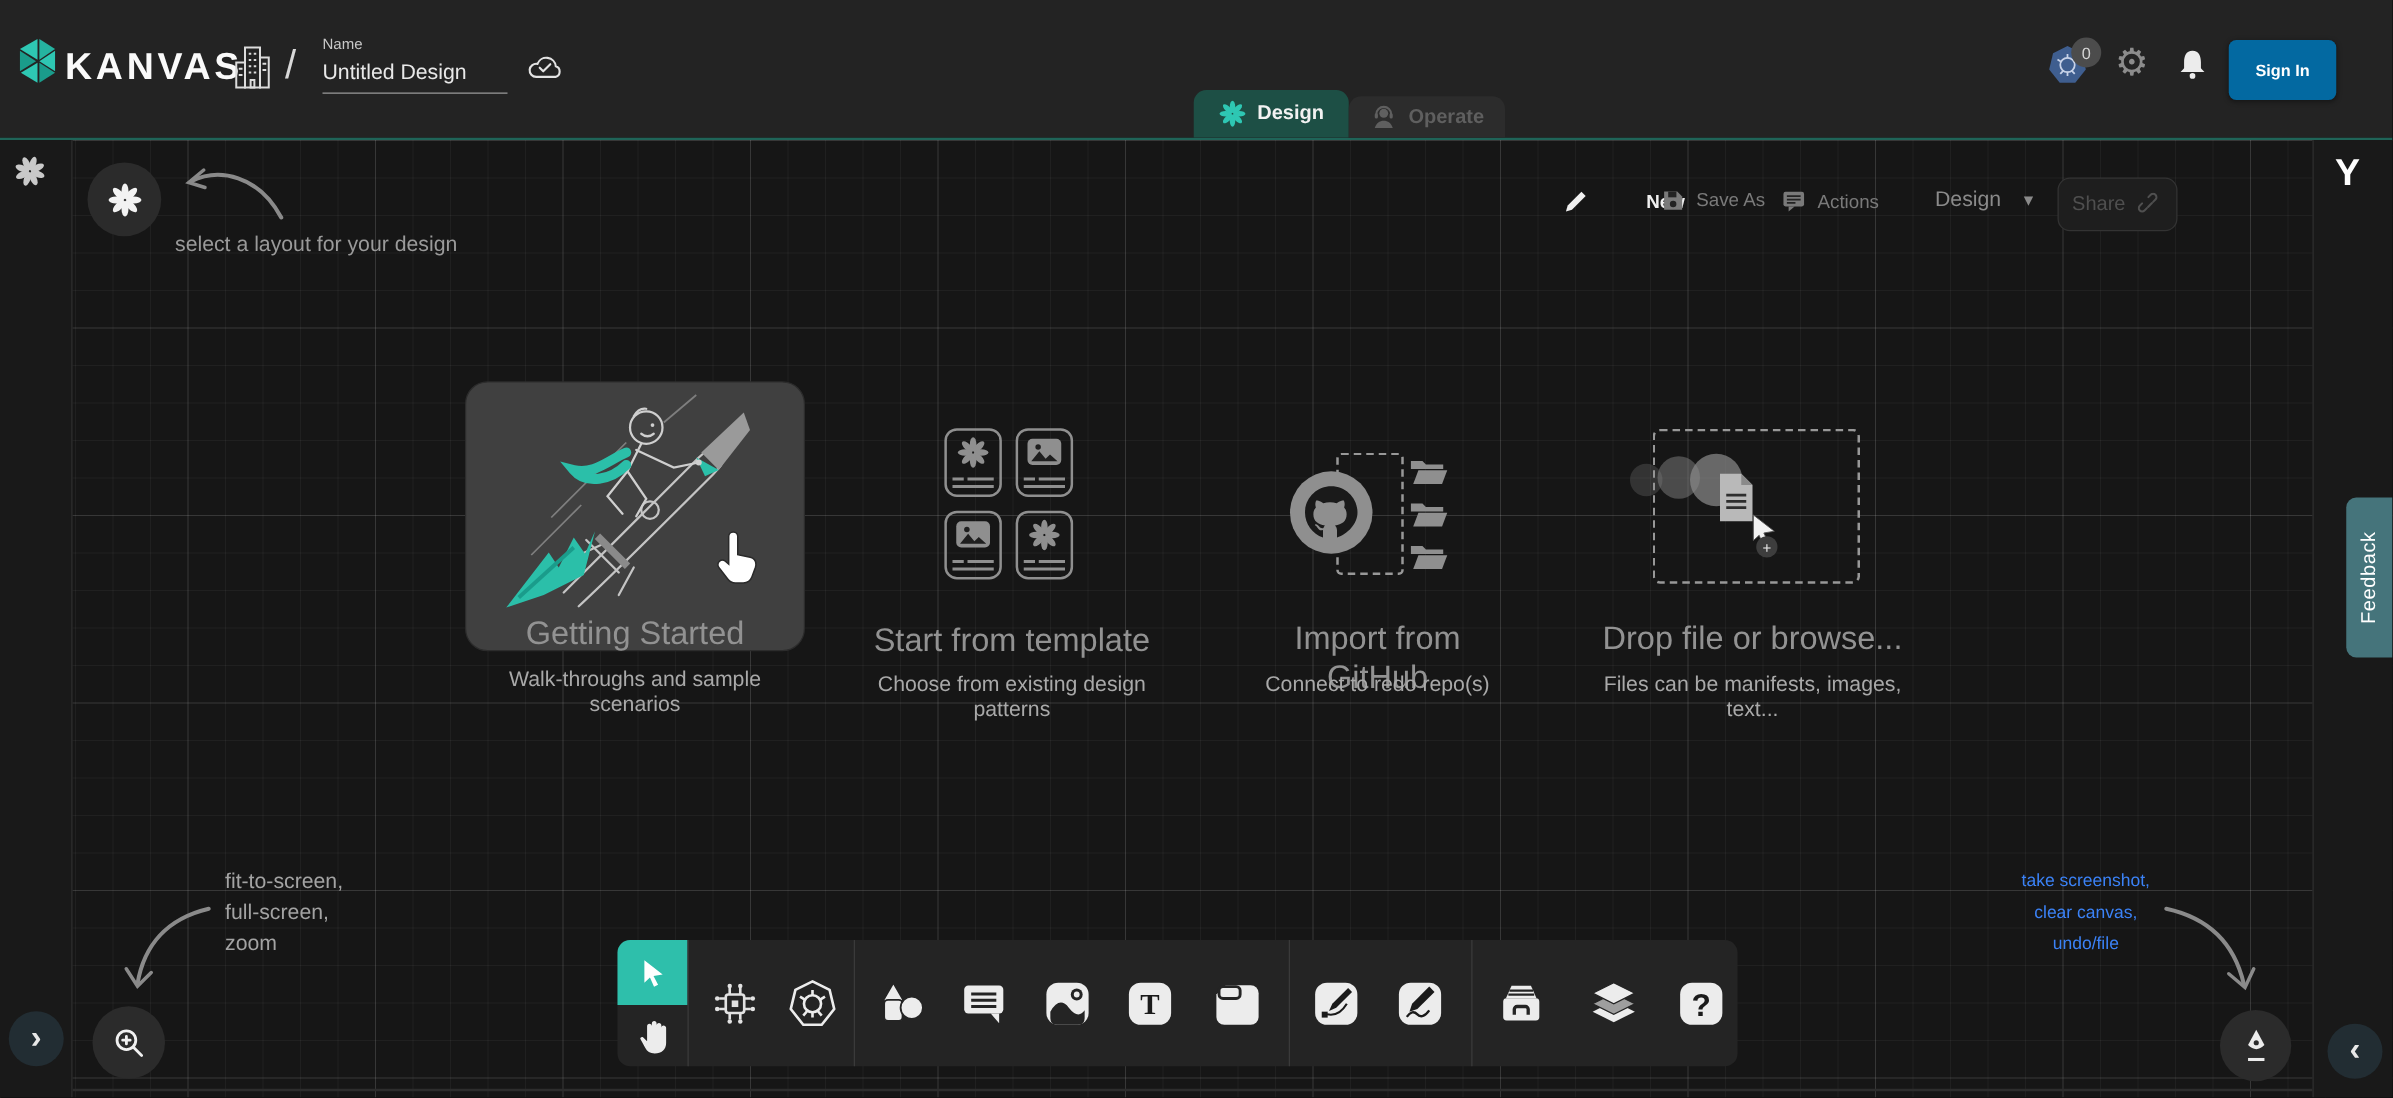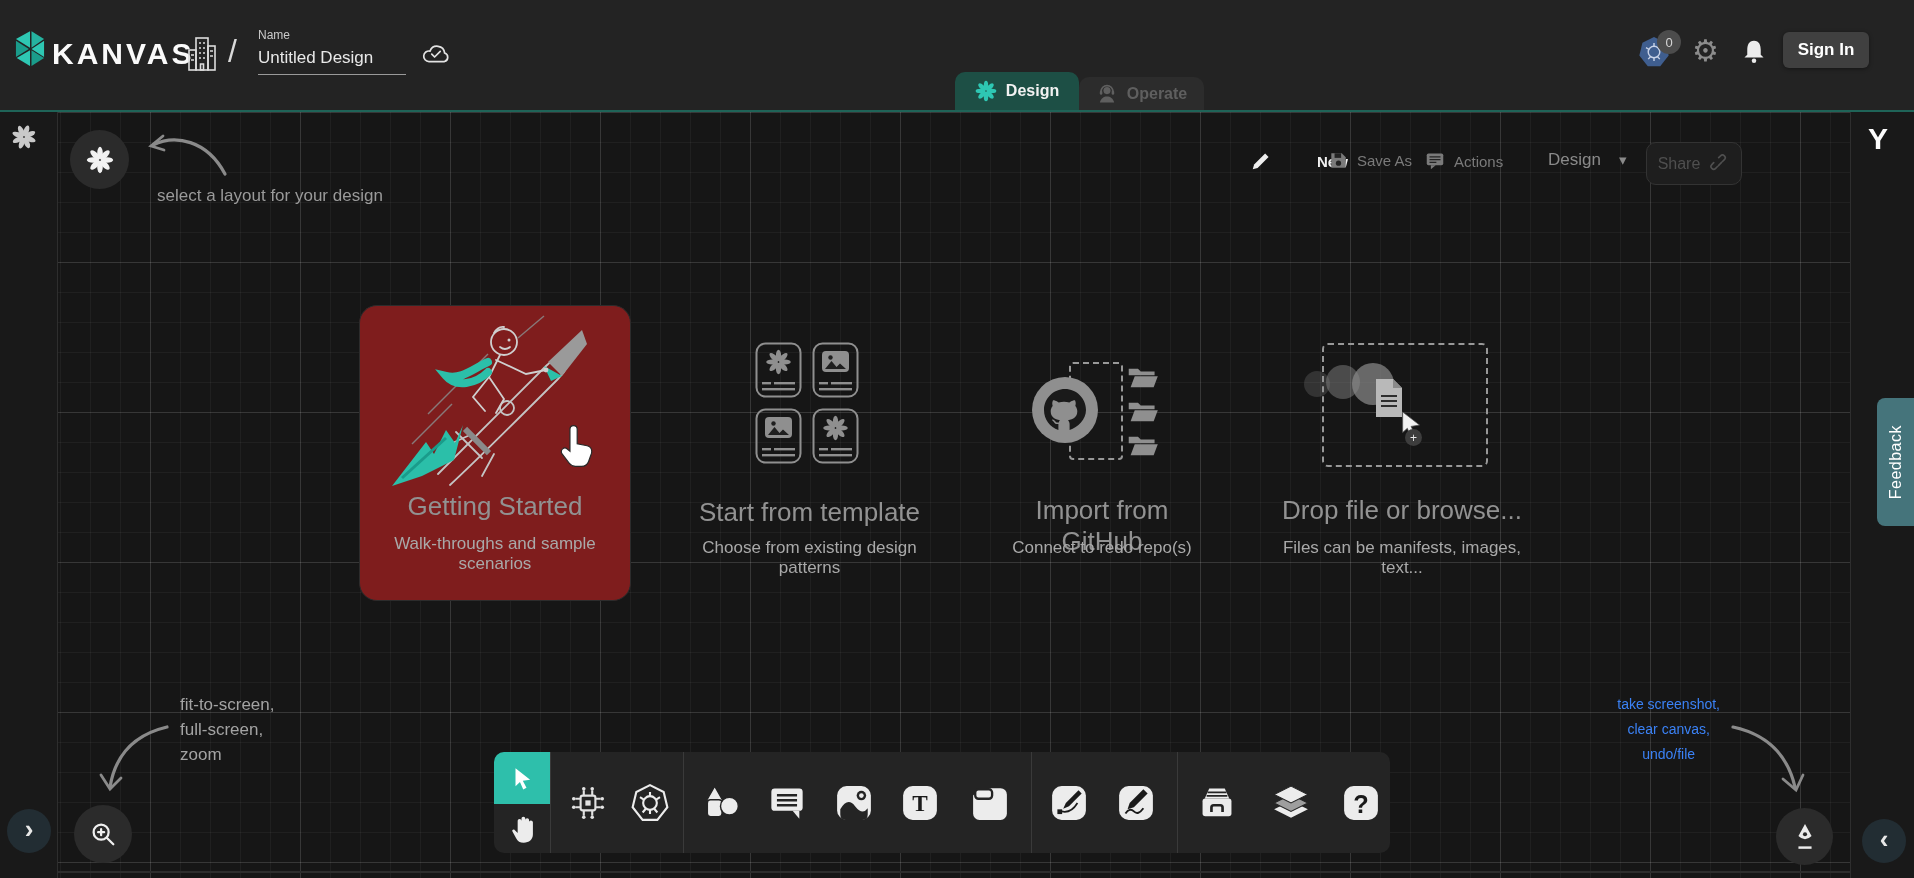--- a/index.html
+++ b/index.html
@@ -21,22 +21,22 @@
 
   .tab { position:absolute; display:flex; align-items:center; gap:9px; justify-content:center;
     border-radius:10px 10px 0 0; font-size:16px; cursor:pointer; }
   .tab-design { left:955px; top:72px; width:124px; height:38px; background:#1d4f45; color:#f2f2f2; font-weight:700; }
   .tab-operate { left:1079px; top:77px; width:125px; height:33px; background:#2c2c2c; color:#5f5f5f; font-weight:700; }
   .k8s-coin { position:absolute; left:1638px; top:35px; }
   .coin-badge { position:absolute; left:1657px; top:30px; width:24px; height:24px; border-radius:50%;
     background:#4c4c4c; color:#d5d5d5; font-size:13px; display:flex; align-items:center; justify-content:center; }
   .gear { position:absolute; left:1692px; top:36px; font-size:30px; color:#8c8c8c; line-height:1; }
   .bell { position:absolute; left:1740px; top:37px; }
-  .signin { position:absolute; left:1783px; top:32px; width:86px; height:36px; border-radius:6px; border:none;
-    background:#404040; color:#fff; font-size:17px; font-weight:700; font-family:"Liberation Sans",sans-serif; cursor:pointer;
+  .signin { position:absolute; left:1783px; top:32px; width:86px; height:48px; border-radius:6px; border:none;
+    background:#0369a1; color:#fff; font-size:13px; font-weight:700; font-family:"Liberation Sans",sans-serif; cursor:pointer;
     box-shadow:0 1px 4px rgba(0,0,0,.4); }
 
   
   .canvas { position:absolute; left:0; top:110px; width:1914px; height:768px; background:#161616;
     border-top:2px solid #1f6458;
     background-image:
       linear-gradient(rgba(255,255,255,0.10) 1px, transparent 1px),
       linear-gradient(90deg, rgba(255,255,255,0.10) 1px, transparent 1px),
       linear-gradient(rgba(255,255,255,0.045) 1px, transparent 1px),
       linear-gradient(90deg, rgba(255,255,255,0.045) 1px, transparent 1px);
@@ -44,41 +44,41 @@
   .strip-left { position:absolute; left:0; top:112px; width:58px; height:766px; background:#191919; border-right:1px solid #2e2e2e; z-index:5; }
   .strip-right { position:absolute; left:1850px; top:112px; width:64px; height:766px; background:#191919; border-left:1px solid #2e2e2e; z-index:5; }
   .scroll-track { position:absolute; left:58px; top:871px; width:1792px; height:2px; background:#2d2d2d; z-index:4; }
 
   .mini-spinner { position:absolute; left:11px; top:124px; z-index:6; color:#c9c9c9; }
   .y-logo { position:absolute; left:1868px; top:122px; z-index:6; color:#fdfdfd; font-size:30px; font-weight:700; }
 
   
   .hint-circle { position:absolute; left:70px; top:130px; width:59px; height:59px; border-radius:50%;
     background:#2b2b2b; display:flex; align-items:center; justify-content:center; z-index:3; color:#f2f2f2; }
-  .hint-text { position:absolute; color:#9a9a9a; font-size:17px; z-index:3;margin-left:17px; }
+  .hint-text { position:absolute; color:#9a9a9a; font-size:17px; z-index:3; }
   .hint-layout { left:140px; top:186px; }
   .hint-arrow { position:absolute; z-index:3; }
 
   
   .ctb { position:absolute; top:150px; display:flex; align-items:center; gap:8px; z-index:3; cursor:pointer; }
   .ctb span { font-size:15px; }
   .ctb-new   { left:1250px; color:#f0f0f0; font-weight:700;gap:45px; }
   .ctb-save  { left:1328px; color:#7a7a7a; }
   .ctb-comm  { left:1424px; color:#7a7a7a; }
   .ctb-actions { left:1548px; color:#8a8a8a; }
   .ctb-actions .lbl { font-size:17px; }
   .caret { font-size:13px; color:#8a8a8a; margin-left:10px; }
   .share-btn { position:absolute; left:1646px; top:142px; width:96px; height:43px; border-radius:10px;
     border:1px solid #333; background:#1e1e1e; display:flex; align-items:center; justify-content:center; gap:10px;
     color:#4f4f4f; font-size:16px; z-index:3; }
 
   
   .card-title { position:absolute; width:100%; text-align:center; color:#929292; font-size:26px; font-weight:500; }
   .card-sub   { position:absolute; width:100%; text-align:center; color:#a9a9a9; font-size:17px; }
-  .card1 { position:absolute; left:359px; top:305px; width:272px; height:296px; background:#7f1d1d;
+  .card1 { position:absolute; left:372px; top:305px; width:272px; height:216px; background:#404040;
     border:1px solid #2c2c2c; border-radius:18px; z-index:3; cursor:pointer; }
   .card1 .card-title { top:185px; }
   .card1 .card-sub { top:228px; }
   .card2 { position:absolute; left:672px; top:335px; width:275px; height:230px; z-index:3; cursor:pointer; }
   .card2 .card-title { top:162px; }
   .card2 .card-sub { top:203px; }
   .card3 { position:absolute; left:1002px; top:340px; width:200px; height:225px; z-index:3; cursor:pointer; }
   .card3 .card-title { top:155px; width:220px; left:-10px; }
   .card3 .card-sub { top:198px; }
   .card4 { position:absolute; left:1282px; top:335px; width:240px; height:230px; z-index:3; cursor:pointer; }

